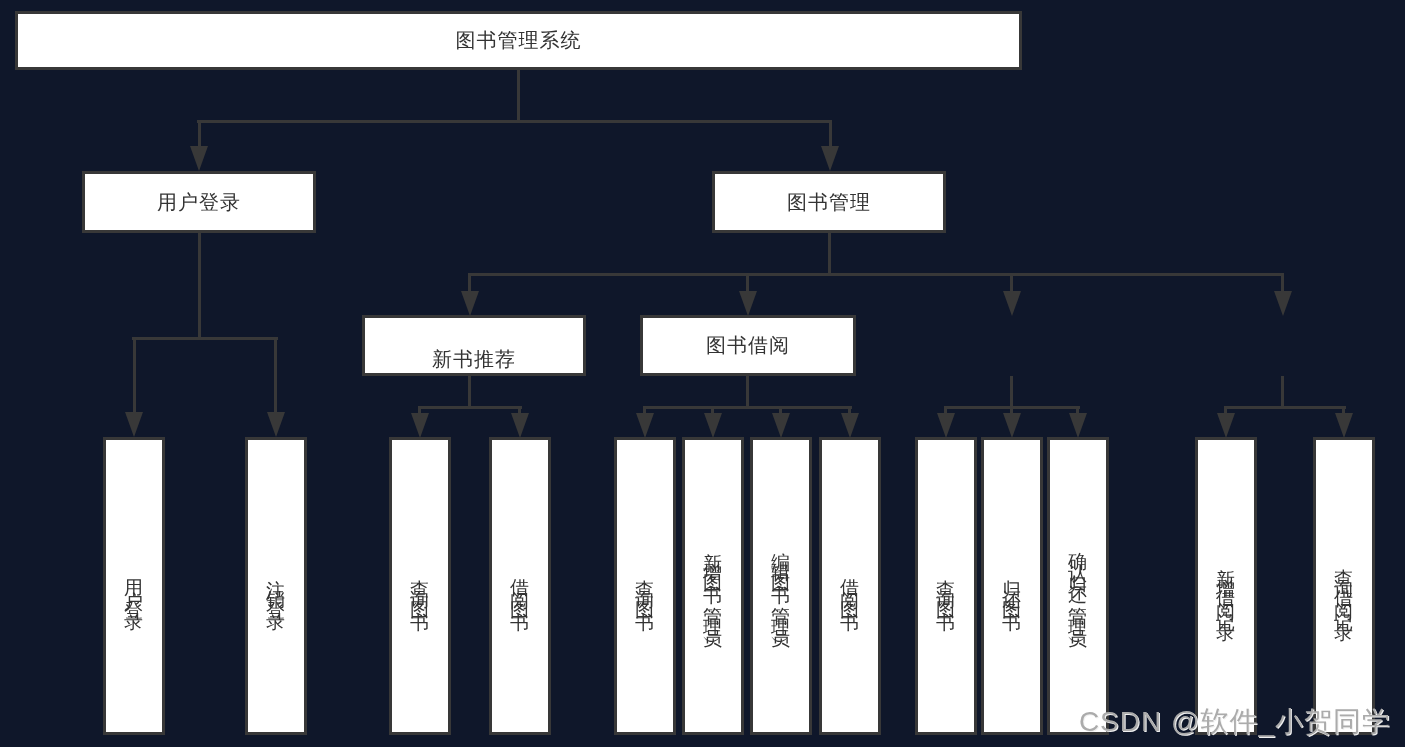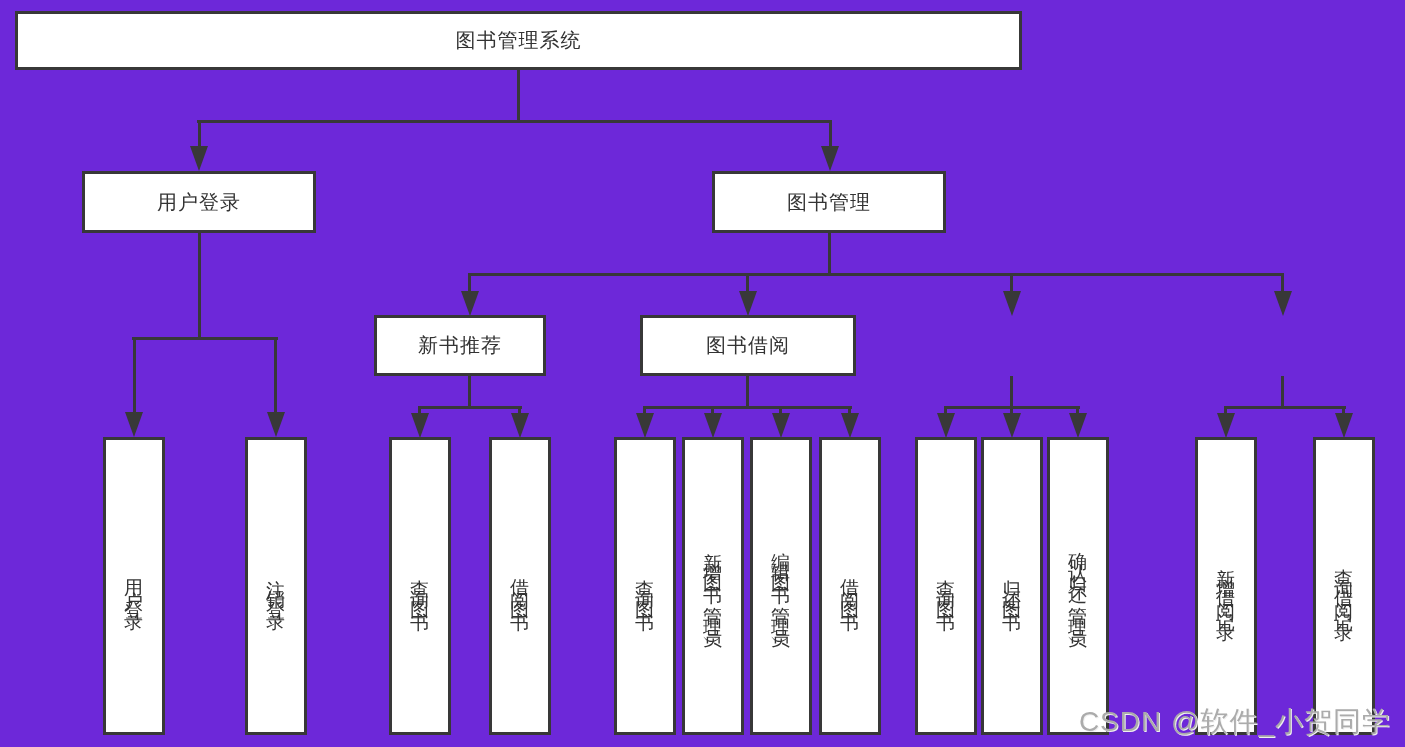--- a/index.html
+++ b/index.html
@@ -1,17 +1,17 @@
 <!DOCTYPE html>
 <html><head>
 <meta charset="utf-8">
 <style>
   html,body{margin:0;padding:0;background:#fff;}
   #stage{
-    position:relative;width:1405px;height:747px;background:#6d28d9;
+    position:relative;width:1405px;height:747px;background:#0f172a;
     font-family:"Liberation Sans","DejaVu Sans",sans-serif;overflow:hidden;
   }
   .node{
     position:absolute;box-sizing:border-box;background:#ffffff;
     border:3px solid #383838;display:flex;align-items:center;justify-content:center;
     color:#333333;font-size:20px;letter-spacing:1px;
   }
   .vnode{
     position:absolute;box-sizing:border-box;background:#ffffff;
     border:3px solid #383838;display:flex;align-items:center;justify-content:center;
@@ -68,21 +68,21 @@
   <div class="h" style="left:468px;top:273px;width:816px;"></div>
   <div class="v" style="left:468px;top:273px;height:20px;"></div>
   <div class="arrow" style="left:461px;top:291px;"></div>
   <div class="v" style="left:746px;top:273px;height:20px;"></div>
   <div class="arrow" style="left:739px;top:291px;"></div>
   <div class="v" style="left:1010px;top:273px;height:20px;"></div>
   <div class="arrow" style="left:1003px;top:291px;"></div>
   <div class="v" style="left:1281px;top:273px;height:20px;"></div>
   <div class="arrow" style="left:1274px;top:291px;"></div>
 
-  <div class="node" style="left:374px;top:315px;width:172px;height:61px;">
+  <div class="node" style="left:362px;top:315px;width:224px;height:61px;align-items:flex-end;">
     <span>新书推荐</span>
   </div>
   <div class="node" style="left:640px;top:315px;width:216px;height:61px;">
     <span>图书借阅</span>
   </div>
 
   <div class="v" style="left:468px;top:376px;height:31px;"></div>
   <div class="h" style="left:418px;top:406px;width:104px;"></div>
   <div class="v" style="left:746px;top:376px;height:31px;"></div>
   <div class="h" style="left:643px;top:406px;width:209px;"></div>

